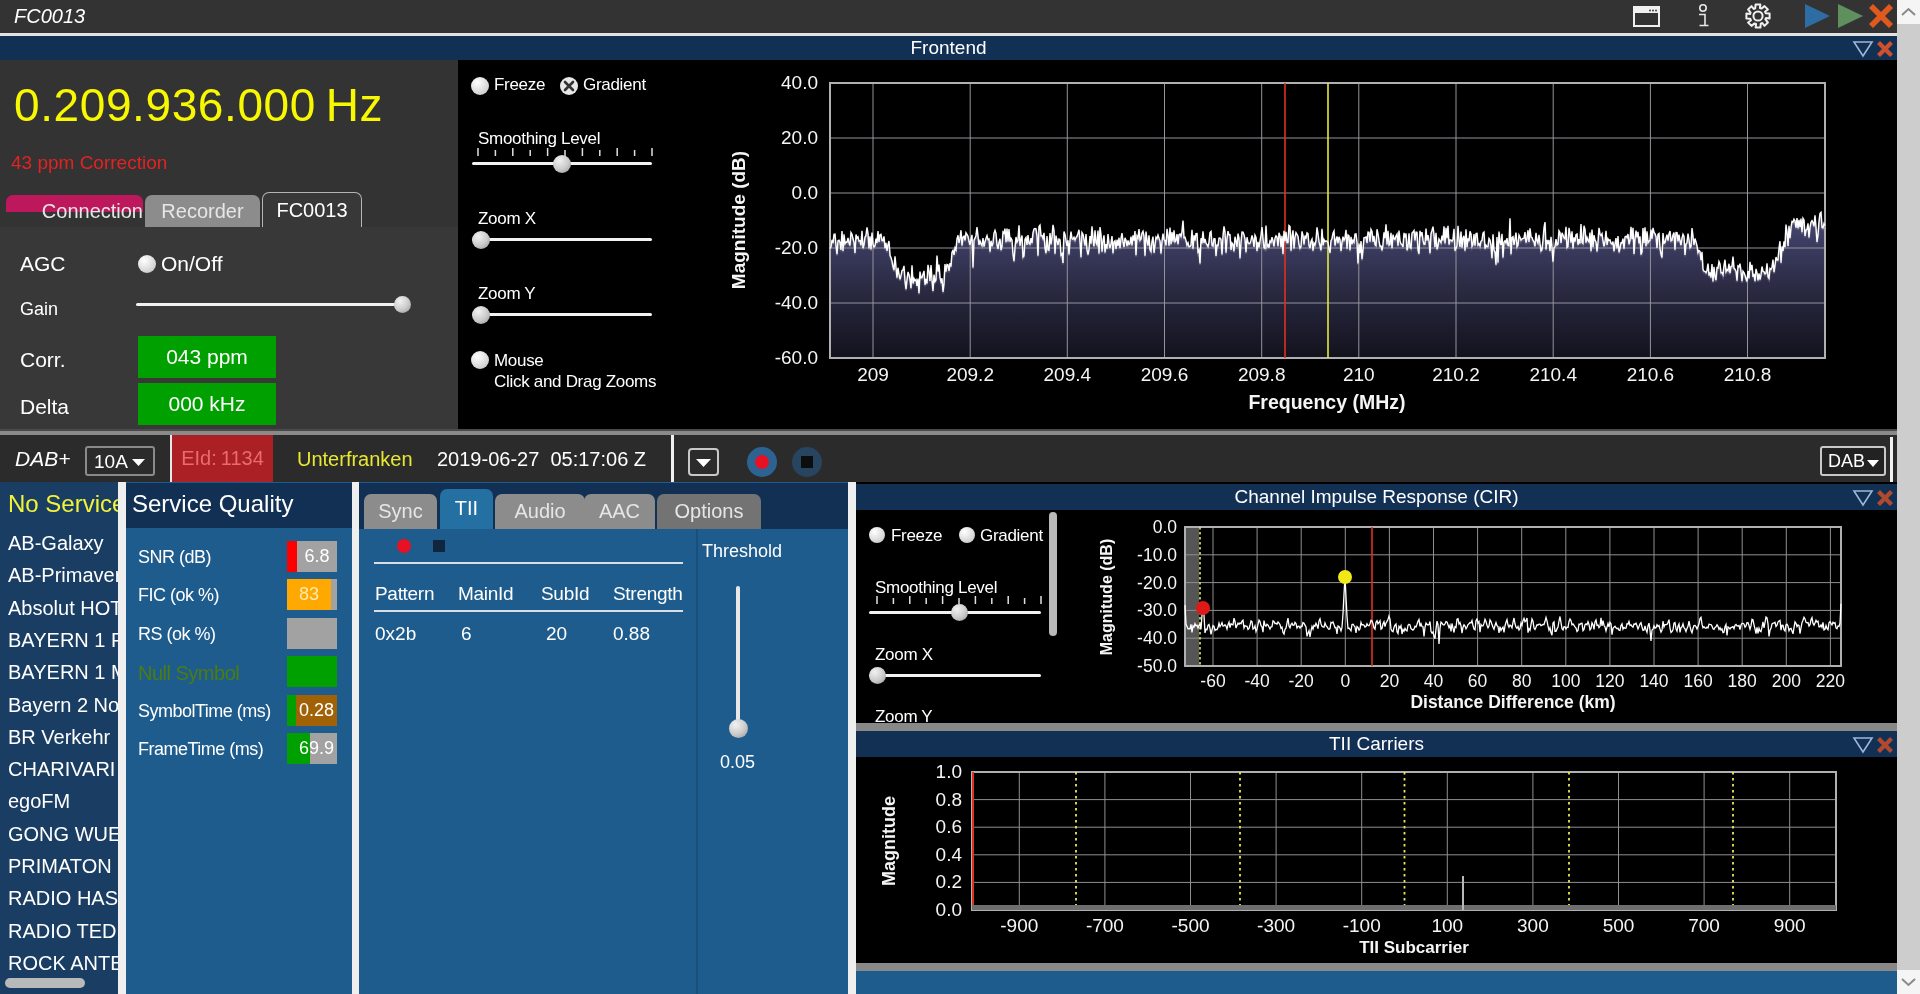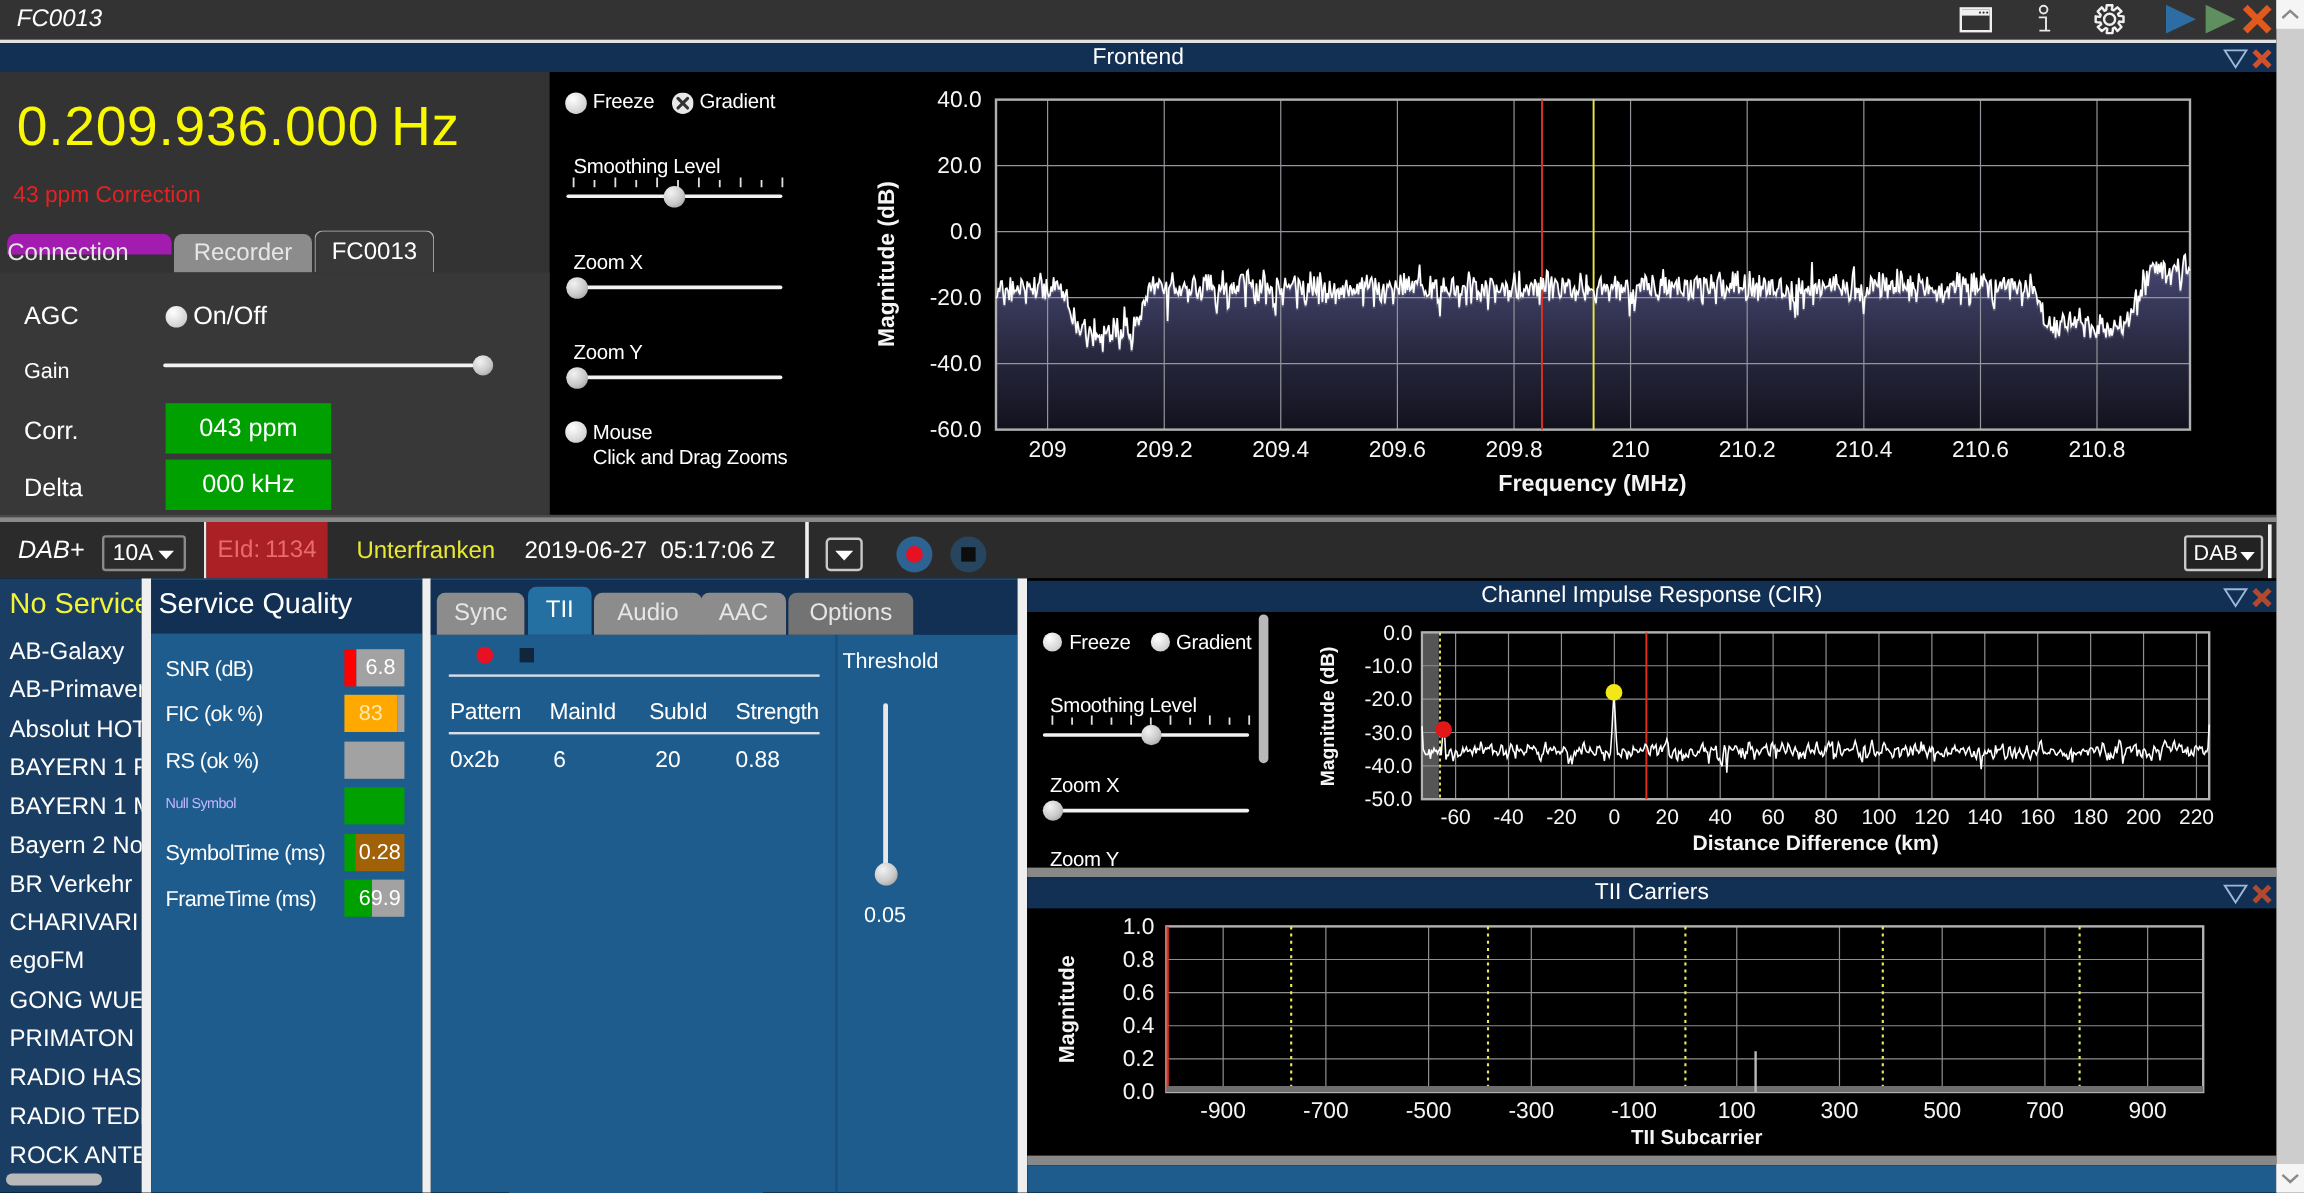--- a/index.html
+++ b/index.html
@@ -41,21 +41,21 @@
 <div class="abs hdr" style="left:0;top:36px;width:1897px;height:24px;"></div>
 <div class="abs" style="left:0;top:36px;width:1897px;height:24px;color:#fff;font-size:19px;text-align:center;line-height:24px;">Frontend</div>
 <svg class="abs" style="left:1852px;top:38px;" width="46" height="20" viewBox="0 0 46 20">
 <path d="M 2 4 L 20 4 L 11 18 Z" fill="none" stroke="#9db7d6" stroke-width="1.6"></path>
 <path d="M 28 3 L 33 8 L 38 3 L 41 6 L 36 11 L 41 16 L 38 19 L 33 14 L 28 19 L 25 16 L 30 11 L 25 6 Z" fill="#d1502c"></path>
 </svg>
 <div class="abs" style="left:0;top:60px;width:1897px;height:369px;background:#000;"></div>
 <div class="abs" style="left:0;top:60px;width:458px;height:369px;background:#333333;"></div>
 <div class="abs" style="left:14px;top:78px;color:#f8f800;font-size:46px;letter-spacing:0.6px;white-space:nowrap;">0.209.936.000 Hz</div>
 <div class="abs" style="left:11px;top:152px;color:#e32222;font-size:19px;">43 ppm Correction</div>
-<div class="abs" style="left:6px;top:195px;width:137px;height:17px;background:#a21caf;border-radius:7px 7px 0 0;color:#e6e6e6;font-size:20px;text-align:left;line-height:32px;">Connection</div>
+<div class="abs" style="left:6px;top:195px;width:137px;height:17px;background:#be185d;border-radius:7px 7px 0 0;color:#e6e6e6;font-size:20px;text-align:right;line-height:32px;">Connection</div>
 <div class="abs" style="left:145px;top:195px;width:115px;height:32px;background:#8c8c8c;border-radius:7px 7px 0 0;color:#e6e6e6;font-size:20px;text-align:center;line-height:32px;">Recorder</div>
 <div class="abs" style="left:262px;top:192px;width:100px;height:35px;background:#383838;border:1px solid #b5b5b5;border-bottom:none;border-radius:7px 7px 0 0;color:#fff;font-size:20px;text-align:center;line-height:34px;">FC0013</div>
 <div class="abs" style="left:0;top:227px;width:458px;height:202px;background:#383838;"></div>
 <div class="abs" style="left:20px;top:252px;color:#fff;font-size:21px;">AGC</div>
 <div class="abs radio" style="left:138px;top:255px;"></div>
 <div class="abs" style="left:161px;top:252px;color:#fff;font-size:21px;">On/Off</div>
 <div class="abs" style="left:20px;top:299px;color:#fff;font-size:18px;">Gain</div>
 <div class="abs track" style="left:136px;top:303px;width:272px;"></div>
 <div class="abs knob" style="left:394px;top:296px;width:17px;height:17px;"></div>
 <div class="abs" style="left:20px;top:348px;color:#fff;font-size:21px;">Corr.</div>
@@ -195,21 +195,21 @@
 <div class="abs" style="left:126px;top:483px;width:226px;height:45px;background:#123054;"></div>
 <div class="abs" style="left:132px;top:490px;color:#fff;font-size:24px;white-space:nowrap;">Service Quality</div>
 <div class="abs" style="left:138px;top:547px;color:#fff;font-size:18px;letter-spacing:-0.5px;white-space:nowrap;">SNR (dB)</div>
 <div class="abs" style="left:287px;top:541px;width:10px;height:31px;background:#ff0000;"></div>
 <div class="abs" style="left:297px;top:541px;width:40px;height:31px;background:#a2a2a2;color:#fff;font-size:18px;text-align:center;line-height:31px;">6.8</div>
 <div class="abs" style="left:138px;top:585px;color:#fff;font-size:18px;letter-spacing:-0.5px;white-space:nowrap;">FIC (ok %)</div>
 <div class="abs" style="left:287px;top:579px;width:44px;height:31px;background:#ffa800;color:#ffe9b0;font-size:18px;text-align:center;line-height:31px;">83</div>
 <div class="abs" style="left:331px;top:579px;width:6px;height:31px;background:#a2a2a2;"></div>
 <div class="abs" style="left:138px;top:624px;color:#fff;font-size:18px;letter-spacing:-0.5px;white-space:nowrap;">RS (ok %)</div>
 <div class="abs" style="left:287px;top:618px;width:50px;height:31px;background:#a2a2a2;"></div>
-<div class="abs" style="left:138px;top:662px;color:#c4b5fd;font-size:12px;letter-spacing:-0.5px;white-space:nowrap;">Null Symbol</div>
+<div class="abs" style="left:138px;top:662px;color:#4d7c0f;font-size:20px;letter-spacing:-0.5px;white-space:nowrap;">Null Symbol</div>
 <div class="abs" style="left:287px;top:656px;width:50px;height:31px;background:#00a000;"></div>
 <div class="abs" style="left:138px;top:701px;color:#fff;font-size:18px;letter-spacing:-0.5px;white-space:nowrap;">SymbolTime (ms)</div>
 <div class="abs" style="left:287px;top:695px;width:9px;height:31px;background:#00a000;"></div>
 <div class="abs" style="left:296px;top:695px;width:41px;height:31px;background:#a16207;color:#fff;font-size:18px;text-align:center;line-height:31px;">0.28</div>
 <div class="abs" style="left:138px;top:739px;color:#fff;font-size:18px;letter-spacing:-0.5px;white-space:nowrap;">FrameTime (ms)</div>
 <div class="abs" style="left:287px;top:733px;width:23px;height:31px;background:#00a000;"></div>
 <div class="abs" style="left:310px;top:733px;width:27px;height:31px;background:#a2a2a2;"></div>
 <div class="abs" style="left:296px;top:733px;width:41px;height:31px;color:#fff;font-size:18px;text-align:center;line-height:31px;">69.9</div>
 <div class="abs" style="left:352px;top:482px;width:7px;height:512px;background:#efefef;"></div>
 <div class="abs" style="left:359px;top:482px;width:489px;height:512px;background:#1e5c8d;"></div>

